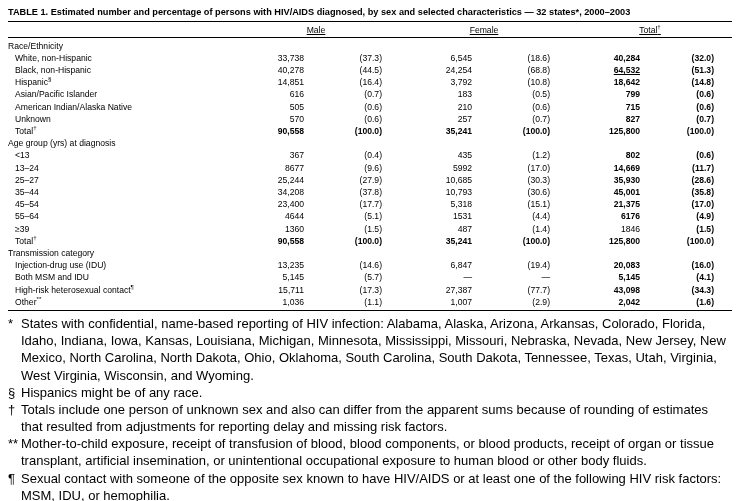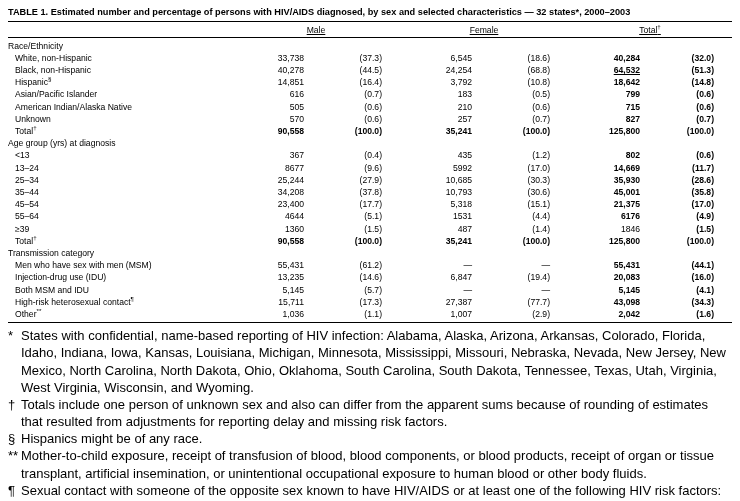--- a/index.html
+++ b/index.html
@@ -227,21 +227,21 @@
         <tr>
           <td class="indent"><span>13–24</span></td>
           <td class="num">8677</td>
           <td class="pct">(9.6)</td>
           <td class="num">5992</td>
           <td class="pct">(17.0)</td>
           <td class="num" style="font-weight: bold;">14,669</td>
           <td class="pct" style="font-weight: bold;">(11.7)</td>
         </tr>
         <tr>
-          <td class="indent"><span>25–34</span></td>
+          <td class="indent"><span>25–27</span></td>
           <td class="num">25,244</td>
           <td class="pct">(27.9)</td>
           <td class="num">10,685</td>
           <td class="pct">(30.3)</td>
           <td class="num" style="font-weight: bold;">35,930</td>
           <td class="pct" style="font-weight: bold;">(28.6)</td>
         </tr>
         <tr>
           <td class="indent"><span>35–44</span></td>
           <td class="num">34,208</td>
@@ -284,29 +284,20 @@
           <td class="pct" style="font-weight: bold;">(100.0)</td>
           <td class="num" style="font-weight: bold;">35,241</td>
           <td class="pct" style="font-weight: bold;">(100.0)</td>
           <td class="num" style="font-weight: bold;">125,800</td>
           <td class="pct" style="font-weight: bold;">(100.0)</td>
         </tr>
         <tr class="sectionrow">
           <td colspan="7">Transmission category</td>
         </tr>
         <tr>
-          <td class="indent"><span>Men who have sex with men (MSM)</span></td>
-          <td class="num">55,431</td>
-          <td class="pct">(61.2)</td>
-          <td class="num">—</td>
-          <td class="pct">—</td>
-          <td class="num" style="font-weight: bold;">55,431</td>
-          <td class="pct" style="font-weight: bold;">(44.1)</td>
-        </tr>
-        <tr>
           <td class="indent"><span>Injection-drug use (IDU)</span></td>
           <td class="num">13,235</td>
           <td class="pct">(14.6)</td>
           <td class="num">6,847</td>
           <td class="pct">(19.4)</td>
           <td class="num" style="font-weight: bold;">20,083</td>
           <td class="pct" style="font-weight: bold;">(16.0)</td>
         </tr>
         <tr>
           <td class="indent"><span>Both MSM and IDU</span></td>
@@ -335,19 +326,19 @@
           <td class="num" style="font-weight: bold;">2,042</td>
           <td class="pct" style="font-weight: bold;">(1.6)</td>
         </tr>
       </tbody>
   </table>
 
   <div class="bottomrule"></div>
 
   <div class="footnotes" id="footnotes">
       <div class="fn"><span class="marker">*</span><span>States with confidential, name-based reporting of HIV infection: Alabama, Alaska, Arizona, Arkansas, Colorado, Florida, Idaho, Indiana, Iowa, Kansas, Louisiana, Michigan, Minnesota, Mississippi, Missouri, Nebraska, Nevada, New Jersey, New Mexico, North Carolina, North Dakota, Ohio, Oklahoma, South Carolina, South Dakota, Tennessee, Texas, Utah, Virginia, West Virginia, Wisconsin, and Wyoming.</span></div>
+      <div class="fn"><span class="marker">§</span><span>Hispanics might be of any race.</span></div>
       <div class="fn"><span class="marker">†</span><span>Totals include one person of unknown sex and also can differ from the apparent sums because of rounding of estimates that resulted from adjustments for reporting delay and missing risk factors.</span></div>
-      <div class="fn"><span class="marker">§</span><span>Hispanics might be of any race.</span></div>
       <div class="fn"><span class="marker">**</span><span>Mother-to-child exposure, receipt of transfusion of blood, blood components, or blood products, receipt of organ or tissue transplant, artificial insemination, or unintentional occupational exposure to human blood or other body fluids.</span></div>
       <div class="fn"><span class="marker">¶</span><span>Sexual contact with someone of the opposite sex known to have HIV/AIDS or at least one of the following HIV risk factors: MSM, IDU, or hemophilia.</span></div>
     </div>
 
 </div>
 
 </body></html>

